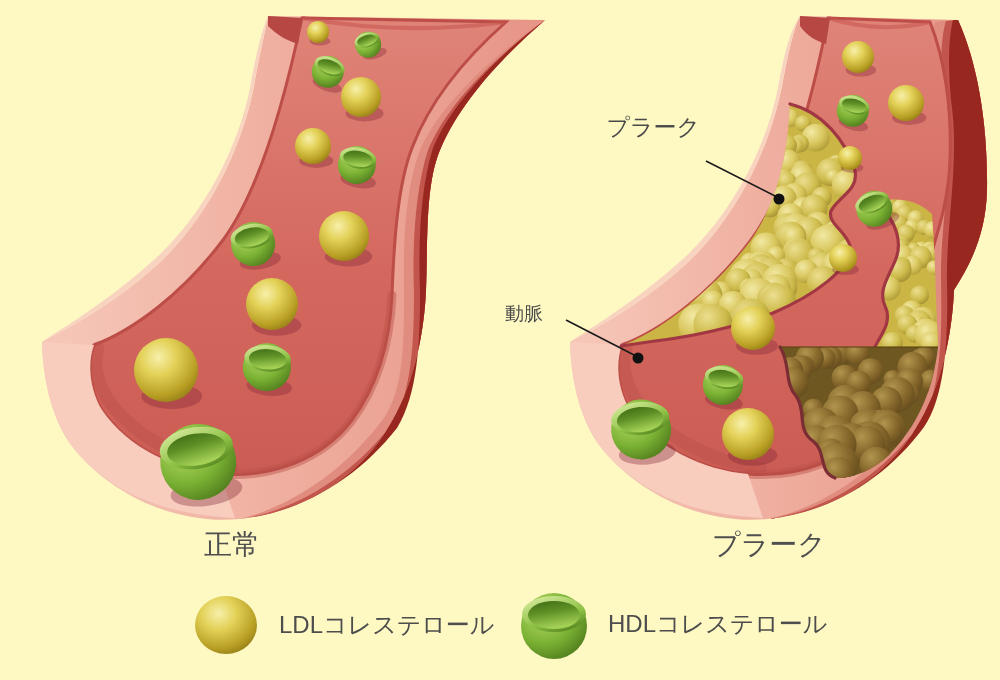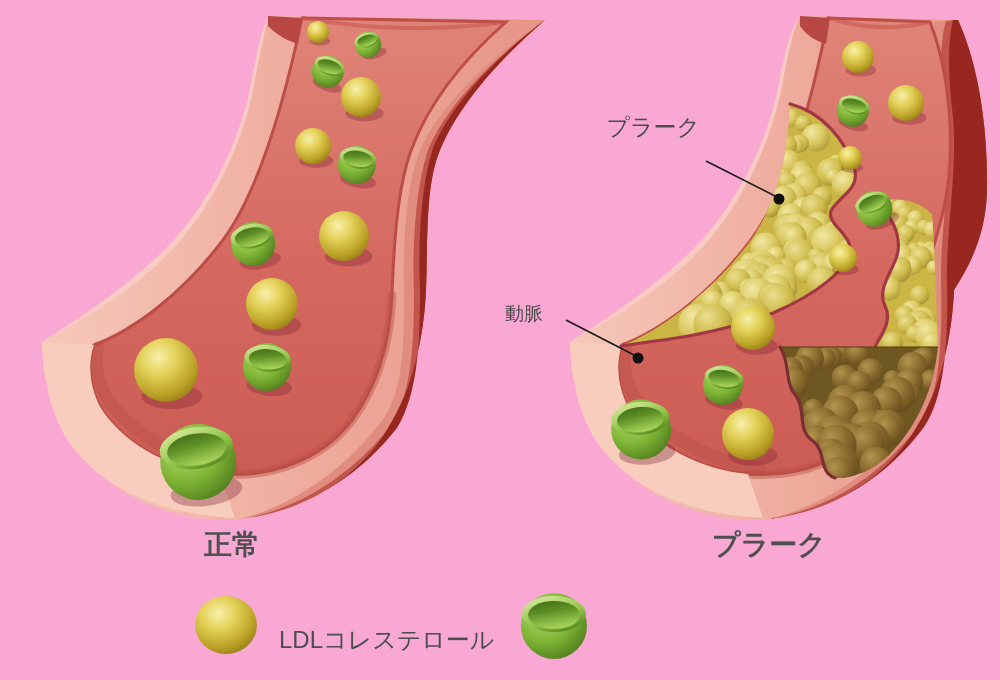--- a/index.html
+++ b/index.html
@@ -1,25 +1,25 @@
 <!DOCTYPE html>
 <html><head>
 <meta charset="utf-8">
 <style>
   html,body{margin:0;padding:0;background:#ffffff;}
-  .canvas{position:relative;width:1000px;height:680px;background:#f9a8d4;overflow:hidden;
+  .canvas{position:relative;width:1000px;height:680px;background:#fef9c3;overflow:hidden;
           font-family:"Liberation Sans","DejaVu Sans",sans-serif;}
   .canvas svg.scene{position:absolute;left:0;top:0;}
   .lbl{position:absolute;color:#4a4a4a;}
   .plaque-label{left:470px;top:112px;width:230px;text-align:right;font-size:23px;line-height:31px;font-weight:500;}
   .artery-label{left:505px;top:301px;font-size:19px;font-weight:500;}
-  .caption{font-size:28px;font-weight:700;color:#4f4f4f;width:200px;text-align:center;}
+  .caption{font-size:28px;font-weight:400;color:#4f4f4f;width:200px;text-align:center;}
   .caption-normal{left:132px;top:526px;}
   .caption-athero{left:669px;top:526px;}
-  .legend-item{position:absolute;display:flex;align-items:flex-end;}
+  .legend-item{position:absolute;display:flex;align-items:center;}
   .legend-item .txt{font-size:24px;color:#4d4d4d;margin-left:22px;font-weight:500;white-space:nowrap;}
   .legend-ldl{left:193px;top:594px;}
   .legend-hdl{left:516px;top:591px;}
 </style>
 </head>
 <body>
 
 <div class="canvas">
 
   <svg class="scene" width="1000" height="680" viewBox="0 0 1000 680">
@@ -477,14 +477,15 @@
   <div class="lbl artery-label">動脈</div>
   <div class="lbl caption caption-normal">正常</div>
   <div class="lbl caption caption-athero">プラーク</div>
 
   <div class="legend-item legend-ldl">
     <span style="width:64px;height:62px;display:inline-block;"></span>
     <span class="txt">LDLコレステロール</span>
   </div>
   <div class="legend-item legend-hdl">
     <span style="width:70px;height:66px;display:inline-block;"></span>
+    <span class="txt">HDLコレステロール</span>
   </div>
 </div>
 
 </body></html>

